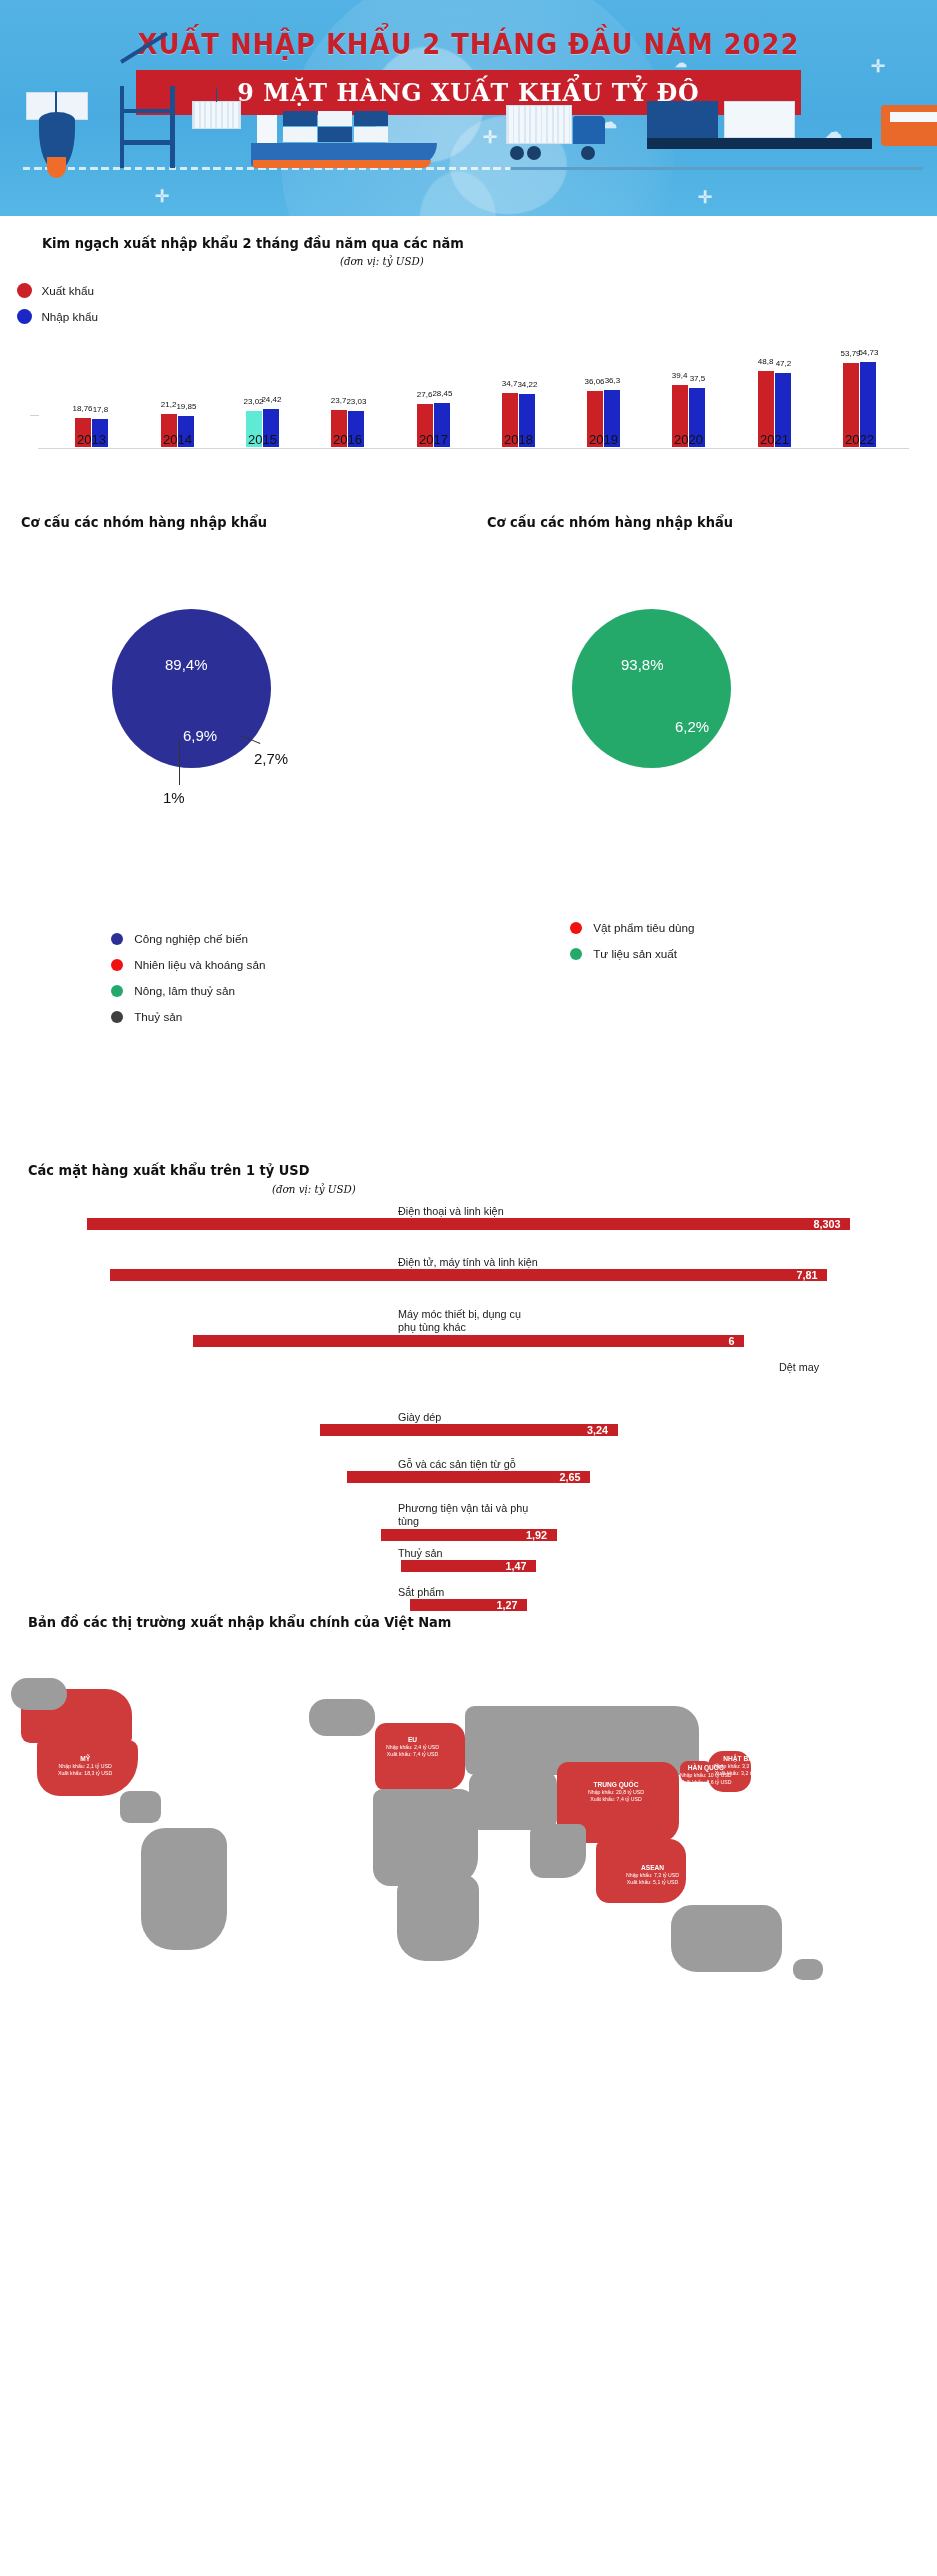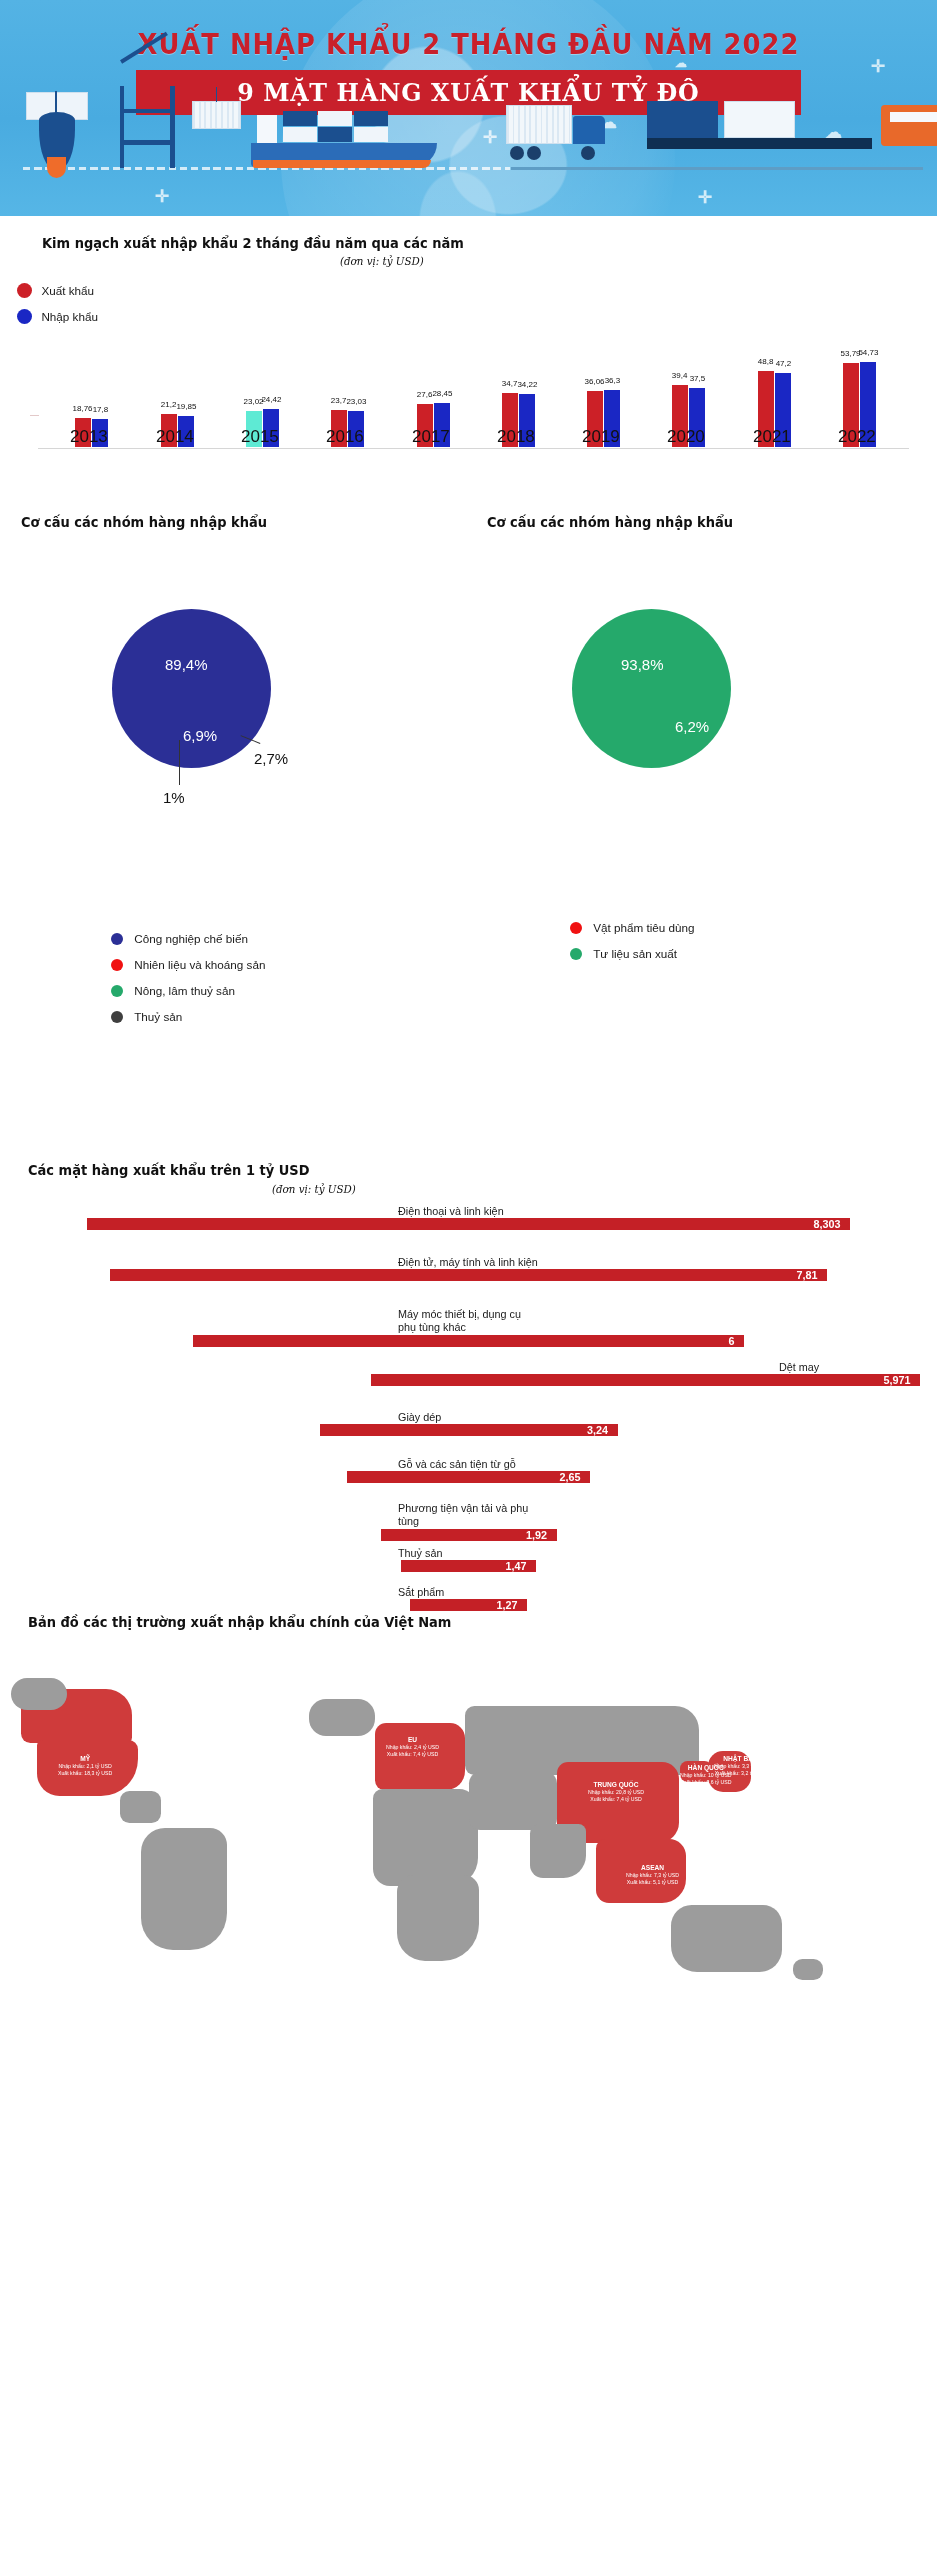--- a/index.html
+++ b/index.html
@@ -125,22 +125,22 @@
   .plot { position:absolute; left:17px; top:122px; width:901px; height:131px; }
   .axis { position:absolute; left:20.6px; bottom:20.6px; width:871px; height:0.9px; background:#d6d6d6; }
   .tick0 { position:absolute; left:13px; bottom:53px; width:9.4px; height:0.9px; background:#e3c9c9;}
   .group { position:absolute; bottom:21.6px; width:75px; text-align:center; }
   .pair { display:flex; align-items:flex-end; justify-content:center; gap:1.9px; height:94px; }
   .bar { width:16px; position:relative; }
   .bar.exp { background:#cc2027; }
   .bar.imp { background:#1a27c4; }
   .bar .v { position:absolute; top:-14px; left:50%; transform:translateX(-50%);
     font-size:8px; color:#111; white-space:nowrap; }
-  .xlab { position:absolute; bottom:0px; left:16px; width:100%; text-align:left;
-    font-size:17px; color:#111; }
+  .xlab { position:absolute; bottom:0px; left:0; width:100%; text-align:center;
+    font-size:13px; color:#111; }
 
   
   .piesec { position:relative; height:656px; }
   .pie-title-l { position:absolute; left:20.6px; top:17px; }
   .pie-title-r { position:absolute; left:487px; top:17px; }
   .pie-wrap { position:absolute; width:159px; height:159px; }
   .pie-l { left:112px; top:112px; }
   .pie-r { left:572px; top:112px; }
   .pie-disc { width:159px; height:159px; border-radius:50%; }
   .pct { position:absolute; font-weight:normal; font-size:15px; }
@@ -443,25 +443,20 @@
         <div class="hrow" style="top: 155px;">
           <div class="hlbl">Máy móc thiết bị, dụng cụ phụ tùng khác</div>
           <div class="htrackwrap" style="height: 41px;">
             <div class="hbar" style="width: 551px; background: rgb(196, 32, 38);">
               <span class="hval">6</span>
             </div>
           </div>
         </div>
         <div class="hrow" style="top: 208px; align-items: flex-end;">
           <div class="hlbl">Dệt may</div>
-          <div class="htrackwrap" style="height: 41px;">
-            <div class="hbar" style="width: 549px; background: rgb(196, 32, 38);">
-              <span class="hval">5,971</span>
-            </div>
-          </div>
         </div>
         <div class="hrow" style="top: 258px;">
           <div class="hlbl">Giày dép</div>
           <div class="htrackwrap" style="height: 37px;">
             <div class="hbar" style="width: 298px; background: rgb(196, 32, 38);">
               <span class="hval">3,24</span>
             </div>
           </div>
         </div>
         <div class="hrow" style="top: 305px;">

